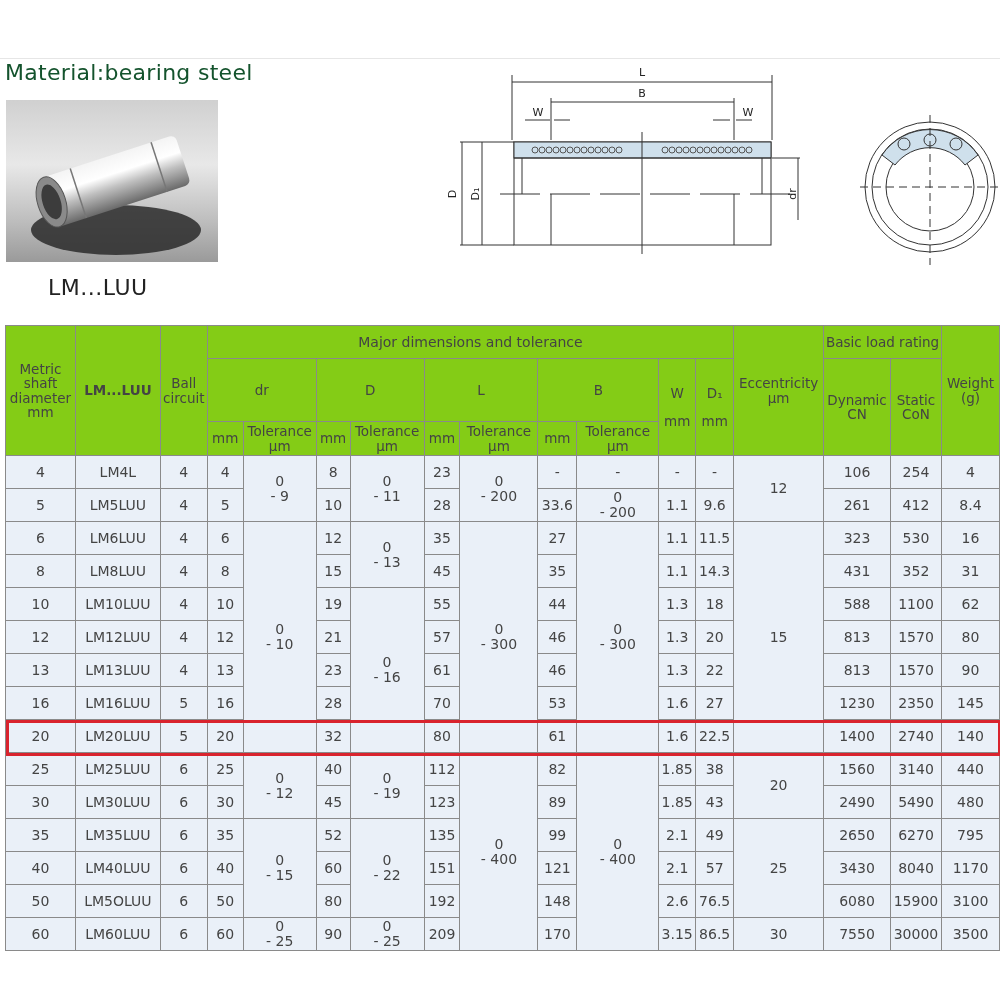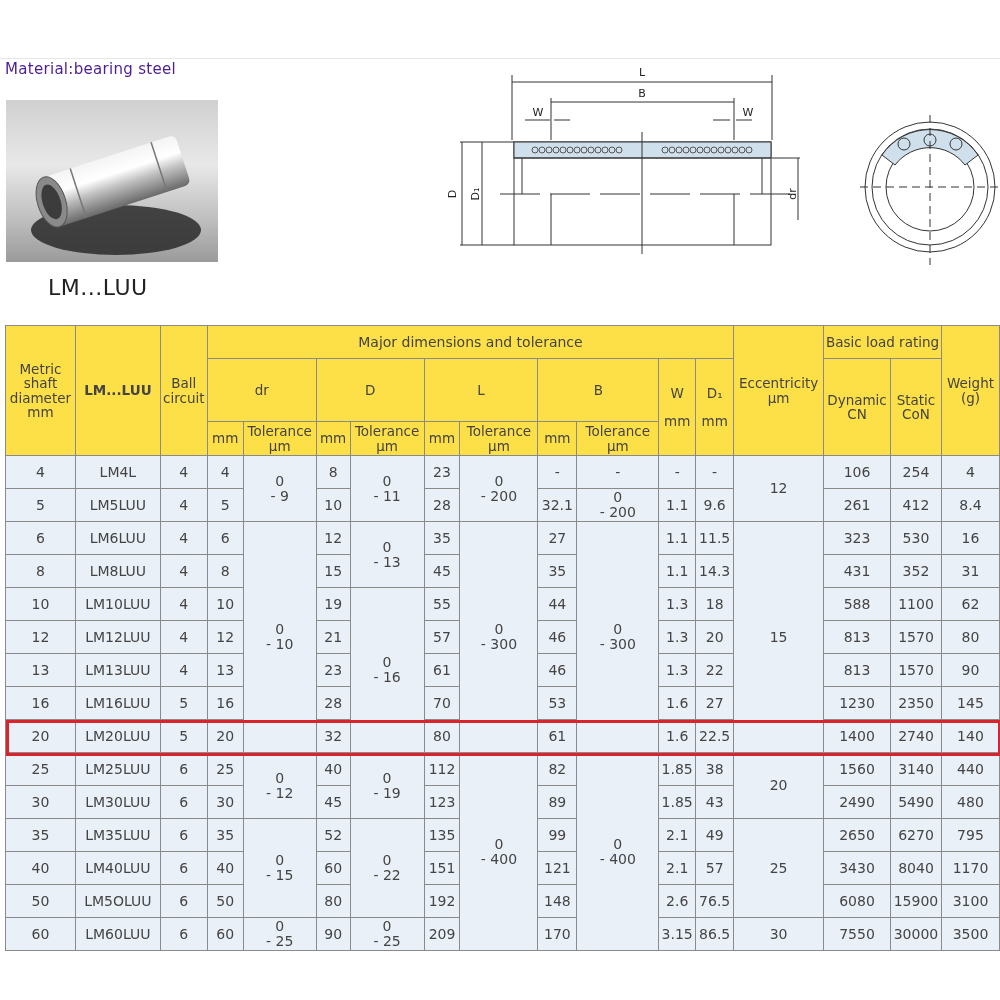--- a/index.html
+++ b/index.html
@@ -1,24 +1,24 @@
 <!DOCTYPE html>
 <html><head>
 <meta charset="utf-8">
 <style>
   html,body{margin:0;padding:0;background:#fff;}
   body{width:1000px;height:1000px;position:relative;overflow:hidden;font-family:"DejaVu Sans","Liberation Sans",sans-serif;color:#333;}
   .topline{position:absolute;left:0;top:58px;width:1000px;height:1px;background:#e6e6e6;}
-  .material{position:absolute;left:5px;top:60px;font-size:15px;color:#4c1d95;letter-spacing:0.3px;}
+  .material{position:absolute;left:5px;top:60px;font-size:22px;color:#14532d;letter-spacing:0.3px;}
   .photo{position:absolute;left:6px;top:100px;width:212px;height:162px;background:linear-gradient(180deg,#d0d0d0 0%,#e8e8e8 40%,#bdbdbd 75%,#9a9a9a 100%);overflow:hidden;}
   .model-caption{position:absolute;left:48px;top:275px;font-size:22px;color:#222;letter-spacing:0.5px;}
   .diagram{position:absolute;left:430px;top:60px;}
   table.spec{position:absolute;left:5px;top:325px;border-collapse:collapse;table-layout:fixed;font-size:14px;}
   table.spec td{border:1px solid #8a8a8a;text-align:center;vertical-align:middle;padding:0;line-height:1.05;color:#444;}
-  table.spec thead td{background:#fde047;color:#444;font-size:13.5px;}
+  table.spec thead td{background:#84cc16;color:#444;font-size:13.5px;}
   table.spec tbody td{background:#eaf0f8;height:32px;}
   .tol{font-size:14px;line-height:1.05;}
   .highlight{position:absolute;left:6px;top:720px;width:989px;height:30px;border:3px solid #d9232d;pointer-events:none;}
   .small{font-size:12.5px;}
   .bold{font-weight:bold;font-size:15px;}
 </style>
 </head>
 <body>
 
 <div class="topline"></div>
@@ -199,21 +199,21 @@
         <td>254</td>
         <td>4</td>
       </tr>
       <tr>
         <td>5</td>
         <td>LM5LUU</td>
         <td>4</td>
         <td>5</td>
         <td>10</td>
         <td>28</td>
-        <td>32.1</td>
+        <td>33.6</td>
         <td class="tol">0<br>- 200</td>
         <td>1.1</td>
         <td>9.6</td>
         <td>261</td>
         <td>412</td>
         <td>8.4</td>
       </tr>
       <tr>
         <td>6</td>
         <td>LM6LUU</td>

